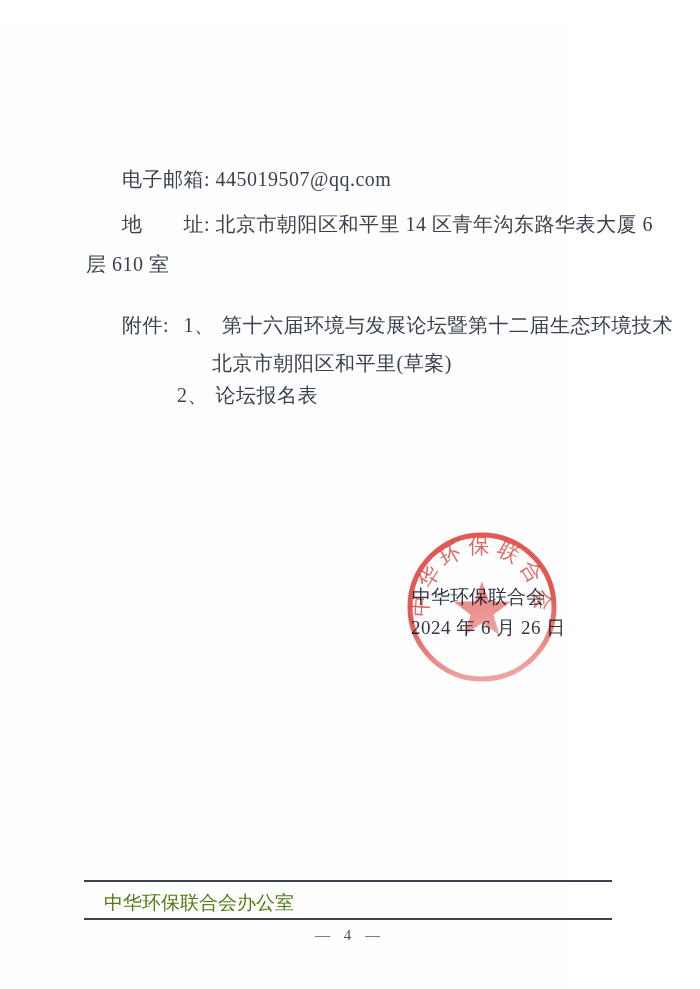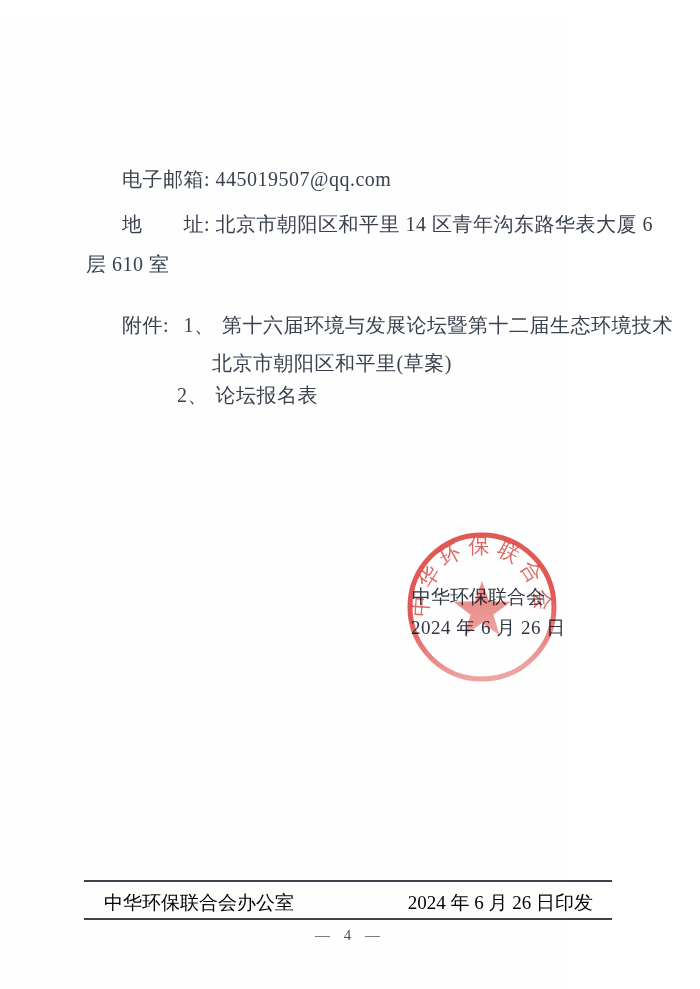--- a/index.html
+++ b/index.html
@@ -72,21 +72,21 @@
   .footer-row {
     position: absolute;
     left: 84px;
     top: 870px;
     width: 528px;
     padding: 0 19px 0 20px;
     display: flex;
     justify-content: space-between;
     align-items: center;
     font-size: 19px;
-    color: #000000;
+    color: #4d7c0f;
     white-space: nowrap;
   }
   .page-number {
     position: absolute;
     left: 0;
     top: 907px;
     width: 700px;
     text-align: center;
     font-size: 15px;
     letter-spacing: 5px;
@@ -141,19 +141,18 @@
       <polygon opacity="0.7" points="76,50 68.95,70.29 47.47,70.73 64.59,83.71 58.37,104.27 76,92 93.63,104.27 87.41,83.71 104.53,70.73 83.05,70.29" fill="#e2635f"></polygon>
       <text class="seal-arc-text" text-anchor="middle" fill="#d8443f">
         <textPath href="#sealArc" startOffset="50%">中华环保联合会</textPath>
       </text>
     </svg>
   </div>
 
   <div class="rule rule-top"></div>
   <div class="footer-row">
     <span>中华环保联合会办公室</span>
-    <span>2024 年 6 月 26 日印发</span>
   </div>
   <div class="rule rule-bottom"></div>
 
   <div class="page-number">— 4 —</div>
 
 </div>
 
 </body></html>

